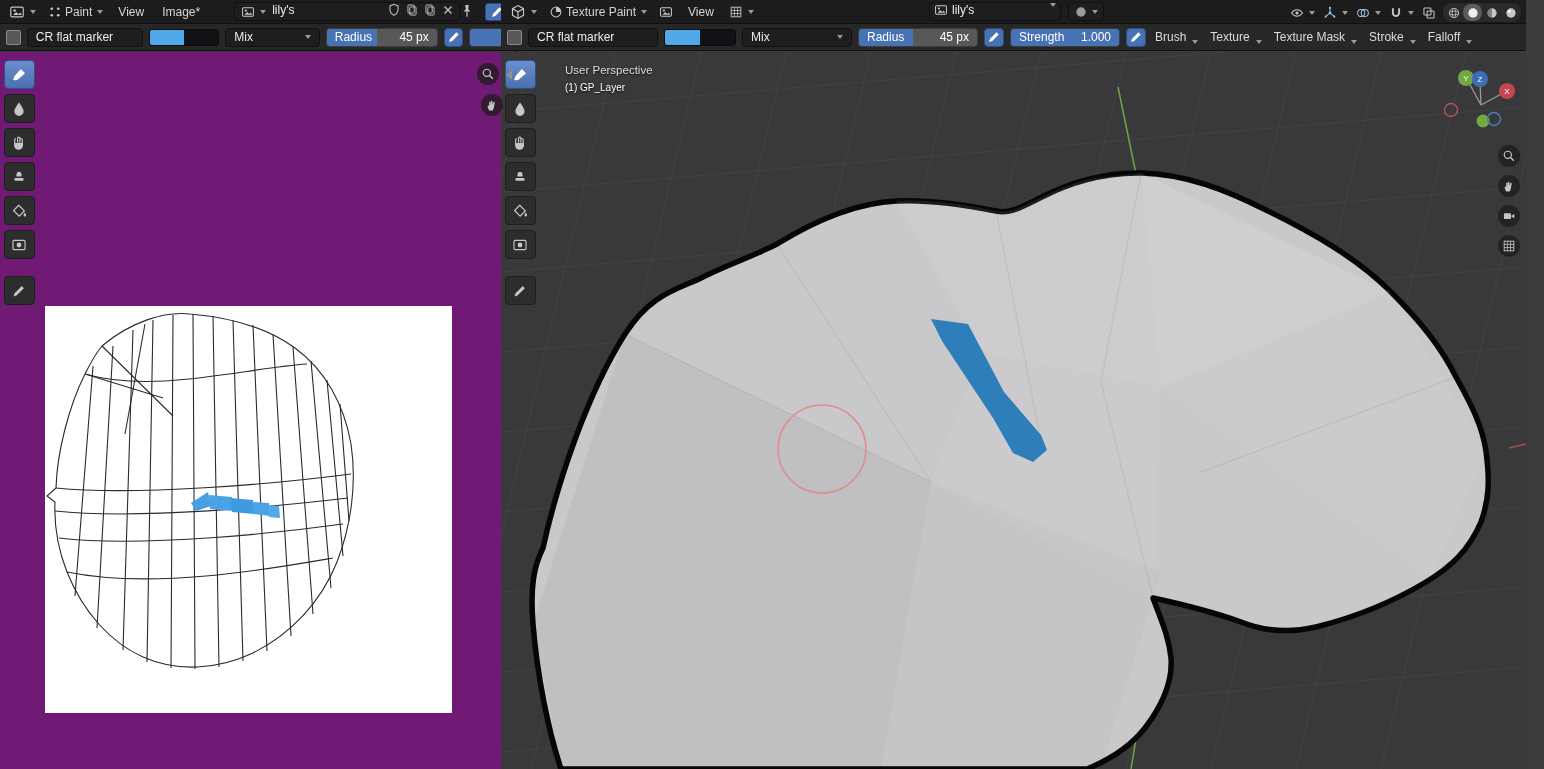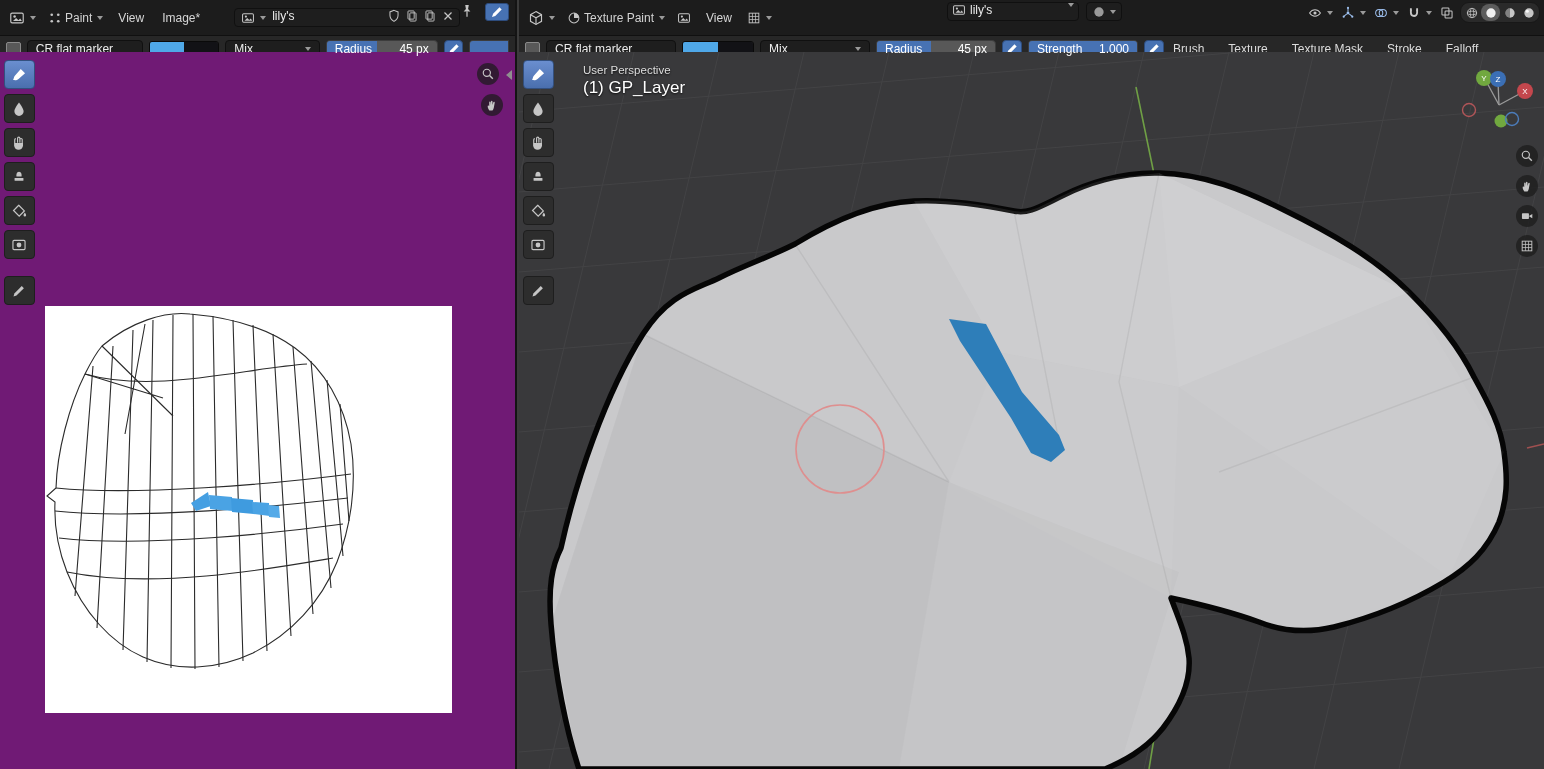--- a/index.html
+++ b/index.html
@@ -1,21 +1,21 @@
 <!DOCTYPE html>
 <html><head>
 <meta charset="utf-8">
 <style>
 *{box-sizing:border-box;margin:0;padding:0}
 body{margin:0;background:#111;font-family:"Liberation Sans","DejaVu Sans",sans-serif}
 .app{position:relative;width:1544px;height:769px;overflow:hidden;background:#3b3b3b;color:#d6d6d6;font-size:12px}
 .editor{position:absolute;top:0;height:769px;overflow:hidden}
 #image-editor{left:0;width:517px;border-right:2px solid #141414}
-#viewport-3d{left:519px;width:1025px}
-.header{position:relative;height:36px;background:#1c1c1c;border-bottom:1px solid #101010;display:flex;align-items:center;gap:2px;padding:0 4px}
+#viewport-3d{left:501px;width:1025px}
+.header{position:relative;height:24px;background:#1c1c1c;border-bottom:1px solid #101010;display:flex;align-items:center;gap:2px;padding:0 4px}
 .tool-settings{position:relative;height:27px;background:#272727;border-bottom:1px solid #121212;display:flex;align-items:center;gap:6px;padding:0 6px}
 .workspace{position:absolute;top:52px;left:0;right:0;bottom:0;background:#701a75;overflow:hidden}
 .hdr-btn{display:flex;align-items:center;gap:3px;padding:2px 5px;border-radius:3px;color:#d2d2d2;cursor:default}
 .menu-label{padding:2px 8px;color:#d6d6d6}
 .chev{width:0;height:0;border-left:3.5px solid transparent;border-right:3.5px solid transparent;border-top:4px solid #9a9a9a;margin-left:2px;flex:0 0 auto}
 .ic{width:16px;height:16px;color:#c6c6c6;flex:0 0 auto}
 .ic-s{width:14px;height:14px;color:#c6c6c6;flex:0 0 auto}
 .field,.dropdown{background:#1e1e1e;border:1px solid #101010;border-radius:4px;height:19px;display:flex;align-items:center;padding:0 8px;color:#ececec}
 .dropdown{justify-content:space-between}
 .slider{position:relative;height:19px;border-radius:4px;background:#585858;overflow:hidden;display:flex;align-items:center;justify-content:space-between;padding:0 8px;color:#fff;border:1px solid #3c3c3c}
@@ -29,21 +29,21 @@
 .toolbar{position:absolute;top:8px;left:2px;width:34px;display:flex;flex-direction:column;gap:5px;align-items:center;z-index:5}
 .tool-button{width:31px;height:29px;background:#2d2d2d;border:1px solid #1e1e1e;border-radius:4px;display:flex;align-items:center;justify-content:center;color:#dcdcdc}
 .tool-button.selected{background:linear-gradient(#6a8ecf,#4a6fae);border-color:#33507f;color:#fff}
 .tool-button.gap{margin-top:12px}
 .nav-btn{position:absolute;width:22px;height:22px;border-radius:50%;background:rgba(26,26,26,.72);display:flex;align-items:center;justify-content:center;color:#cfcfcf;z-index:6}
 .nav-btn .ic{width:14px;height:14px}
 .uv-canvas{position:absolute;left:45px;top:254px;z-index:1}
 .scene{position:absolute;left:0;top:0;z-index:0}
 .vp-text{position:absolute;left:64px;top:9px;z-index:6;line-height:18px;text-shadow:0 1px 2px rgba(0,0,0,.8)}
 .vp-text .l1{color:#dedede;font-size:11.5px}
-.vp-text .l2{color:#fff;font-size:17px}
+.vp-text .l2{color:#fff;font-size:10px}
 .datablock{display:flex;background:#1e1e1e;border:1px solid #101010;border-radius:4px;height:19px;padding:0 4px;gap:4px;margin-left:24px;width:226px}
 .db-ico{display:flex;align-items:center;justify-content:center;color:#c2c2c2}
 .db-name{flex:1;color:#ececec;overflow:hidden;white-space:nowrap}
 .right-abs{position:absolute;top:2px;display:flex;align-items:center;gap:2px}
 .shading-group{display:flex;align-items:center;background:#2a2a2a;border:1px solid #181818;border-radius:9px;padding:1px}
 .shade-btn{width:19px;height:17px;display:flex;align-items:center;justify-content:center;border-radius:8px;color:#c9c9c9}
 .shade-btn.selected{background:#5c5c5c;color:#f2f2f2}
 .collapse-arrow{position:absolute;right:3px;top:18px;width:0;height:0;border-top:5px solid transparent;border-bottom:5px solid transparent;border-right:6px solid #8f8f8f;z-index:6}
 .gizmo-wrap{position:absolute;left:938px;top:8px;z-index:6}
 .nav-col{position:absolute;left:997px;top:93px;display:flex;flex-direction:column;gap:8px;z-index:6}

